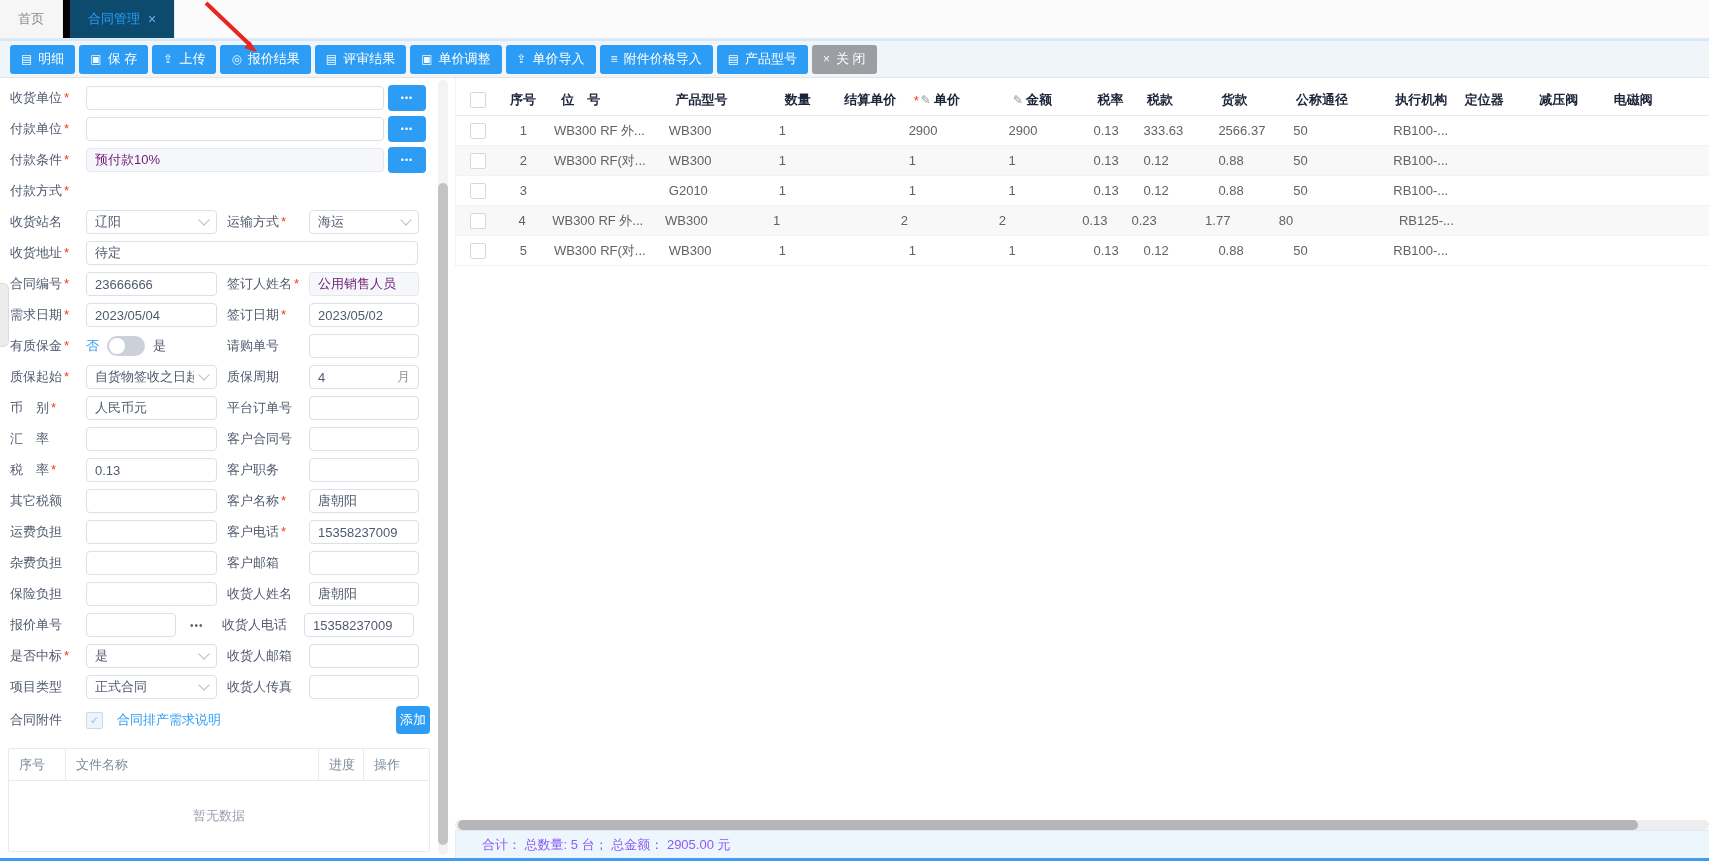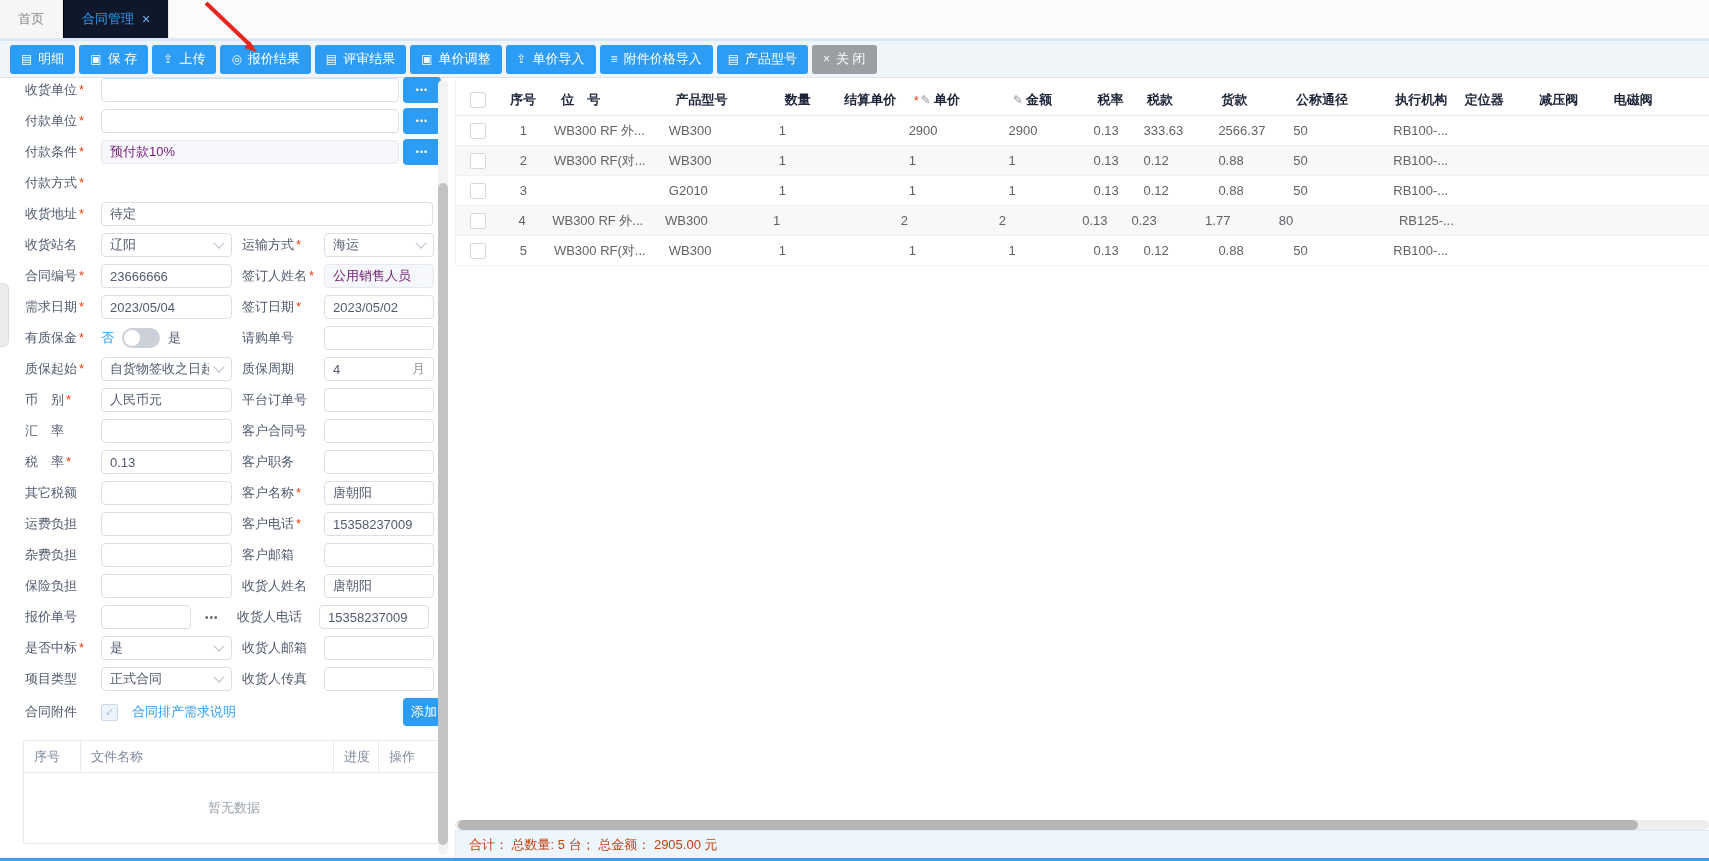--- a/index.html
+++ b/index.html
@@ -2,34 +2,34 @@
 <html><head>
 <meta charset="utf-8">
 <style>
   html,body{margin:0;padding:0;background:#fff;}
   body{font-family:"Liberation Sans","DejaVu Sans",sans-serif;}
   .page{position:relative;width:1709px;height:861px;overflow:hidden;background:#fff;}
 
   
   .tab-bar{position:absolute;left:0;top:0;right:0;height:38px;background:#fbfbfb;border-bottom:1px solid #e6ebf1;display:flex;}
   .tab{display:flex;align-items:center;gap:8px;padding:0 18px;font-size:13px;color:#8a8a8a;background:#f6f6f6;border-right:1px solid #e8e8e8;cursor:pointer;}
-  .tab.active{background:#0f172a;color:#2d9cf4;border-left:1px solid #000000;}
+  .tab.active{background:#0c4a6e;color:#2d9cf4;border-left:7px solid #000000;}
   .tab-close{color:#6fb2ef;font-size:14px;}
 
   
   .toolbar{position:absolute;top:39px;left:0;right:0;height:39px;background:#f0f5fa;border-top:2px solid #d5e8fa;border-bottom:1px solid #e3e3e3;display:flex;align-items:center;gap:4px;padding-left:10px;box-sizing:border-box;}
   .tbtn{height:29px;padding:0 11px;border-radius:3px;background:#2d9cf4;color:#fff;font-size:13px;display:flex;align-items:center;gap:6px;cursor:pointer;}
   .tbtn .tic{font-size:12px;opacity:.95;}
   .tbtn.gray{background:#9b9fa3;}
 
   
   .arrow-svg{position:absolute;left:200px;top:0px;z-index:60;pointer-events:none;}
 
   
-  .left-panel{position:absolute;left:15px;top:78px;width:432px;box-sizing:border-box;font-size:13px;color:#515a6e;background:#fff;}
+  .left-panel{position:absolute;left:0;top:78px;width:432px;padding-top:8px;box-sizing:border-box;font-size:13px;color:#515a6e;background:#fff;}
   .frow{display:flex;align-items:center;height:24px;margin:0 0 7px 0;padding-left:10px;}
   .flabel{width:76px;flex-shrink:0;color:#515a6e;white-space:nowrap;}
   .flabel2{width:82px;margin-left:10px;flex-shrink:0;}
   .req{color:#ed3f14;margin-left:2px;}
   .fctrl{height:24px;border:1px solid #dcdfe6;border-radius:4px;display:flex;align-items:center;padding:0 8px;background:#fff;box-sizing:border-box;color:#515a6e;}
   .fctrl .val{flex:1;white-space:nowrap;overflow:hidden;}
   .ph{color:#c0c4cc;}
   .fctrl.disabled{background:#f5f7fa;border-color:#e4e7ed;}
   .fctrl.disabled .val{color:#701a75;}
   .chev{width:7px;height:7px;border-right:1.5px solid #b9bfc9;border-bottom:1.5px solid #b9bfc9;transform:rotate(45deg);margin-left:6px;margin-top:-4px;flex-shrink:0;}
@@ -43,21 +43,21 @@
   .dots{margin-left:14px;width:22px;color:#606266;font-size:10px;letter-spacing:1px;cursor:pointer;}
   .toggle-wrap{width:131px;display:flex;align-items:center;}
   .t-off{color:#2d9cf4;margin-right:8px;}
   .t-on{color:#515a6e;margin-left:8px;}
   .switch{width:38px;height:20px;border-radius:11px;background:#ccd1d9;position:relative;cursor:pointer;}
   .knob{width:16px;height:16px;border-radius:50%;background:#fff;position:absolute;left:2px;top:2px;}
 
   .attach-row{display:flex;align-items:center;height:28px;padding-left:10px;margin-top:6px;}
   .acheck{width:15px;height:15px;border:1px solid #ccd9e8;border-radius:2px;background:#eef4fb;color:#9fbedd;font-size:11px;display:flex;align-items:center;justify-content:center;flex-shrink:0;}
   .alink{color:#2d9cf4;margin-left:14px;text-decoration:none;cursor:pointer;}
-  .add-btn{margin-left:auto;margin-right:2px;width:42px;height:28px;background:#2d9cf4;color:#fff;border-radius:4px;display:flex;align-items:center;justify-content:center;cursor:pointer;}
+  .add-btn{margin-left:auto;margin-right:2px;width:34px;height:28px;background:#2d9cf4;color:#fff;border-radius:4px;display:flex;align-items:center;justify-content:center;cursor:pointer;}
 
   .attach-table{margin:14px 0 0 8px;width:422px;border:1px solid #e8eaec;border-radius:2px;box-sizing:border-box;}
   .at-header{display:flex;height:31px;border-bottom:1px solid #e8eaec;color:#7f8b9c;align-items:stretch;}
   .at-h{padding-left:10px;box-sizing:border-box;display:flex;align-items:center;border-right:1px solid #e8eaec;}
   .at-h:last-child{border-right:none;}
   .at-body{height:70px;display:flex;align-items:center;justify-content:center;color:#9aa2ad;}
 
   
   .left-scrollbar{position:absolute;left:438px;top:80px;width:10px;height:775px;background:#f3f3f3;border-radius:5px;}
   .lthumb{position:absolute;left:0;top:103px;width:10px;height:662px;background:#c3c3c3;border-radius:5px;cursor:pointer;}
@@ -70,21 +70,21 @@
   .c-center{justify-content:center;padding-left:0;}
   .it-row{display:flex;height:29px;align-items:center;border-bottom:1px solid #f0f2f5;color:#606266;cursor:pointer;}
   .it-row.stripe{background:#f8f8f9;}
   .cbx{width:14px;height:14px;border:1px solid #d3d7de;border-radius:2px;background:#fff;cursor:pointer;}
   .req-h{color:#ed3f14;margin-right:2px;font-weight:normal;}
   .edit-ic{color:#8d949e;font-size:12px;margin-right:3px;font-weight:normal;}
 
   
   .hscroll{position:absolute;left:455px;top:820px;width:1254px;height:10px;background:#ededed;border-radius:5px;}
   .hthumb{position:absolute;left:3px;top:0;width:1180px;height:10px;background:#b6b6b6;border-radius:5px;cursor:pointer;}
-  .status-bar{position:absolute;left:455px;top:830px;width:1254px;height:28px;background:#eef6fd;border-top:1px solid #dce8f3;border-left:1px solid #e4ecf4;display:flex;align-items:center;padding-left:13px;box-sizing:border-box;color:#c2410c;font-size:13px;}
+  .status-bar{position:absolute;left:455px;top:830px;width:1254px;height:28px;background:#eef6fd;border-top:1px solid #dce8f3;border-left:1px solid #e4ecf4;display:flex;align-items:center;padding-left:26px;box-sizing:border-box;color:#8b5cf6;font-size:13px;}
   .bottom-line{position:absolute;left:0;top:858px;width:1709px;height:3px;background:#3f9cf0;}
 </style>
 </head>
 <body>
 
 <div class="page">
 
   <div class="tab-bar">
       <div class="tab">
         <span>首页</span>
@@ -169,35 +169,35 @@
             <span class="val ph">预付款10%</span>
           </div>
           <div class="more-btn">
             <span>•••</span>
           </div>
         </div>
         <div class="frow">
           <div class="flabel"><span>付款方式</span><span class="req">*</span></div>
         </div>
         <div class="frow">
-          <div class="flabel"><span>收货地址</span><span class="req">*</span></div>
-          <div class="fctrl w-full">
-            <span class="val">待定</span>
-          </div>
-        </div>
-        <div class="frow">
           <div class="flabel"><span>收货站名</span></div>
           <div class="fctrl w-h1 select">
             <span class="val">辽阳</span>
             <i class="chev"></i>
           </div>
           <div class="flabel flabel2"><span>运输方式</span><span class="req">*</span></div>
           <div class="fctrl w-h2 select">
             <span class="val">海运</span>
             <i class="chev"></i>
+          </div>
+        </div>
+        <div class="frow">
+          <div class="flabel"><span>收货地址</span><span class="req">*</span></div>
+          <div class="fctrl w-full">
+            <span class="val">待定</span>
           </div>
         </div>
         <div class="frow">
           <div class="flabel"><span>合同编号</span><span class="req">*</span></div>
           <div class="fctrl w-h1">
             <span class="val">23666666</span>
           </div>
           <div class="flabel flabel2"><span>签订人姓名</span><span class="req">*</span></div>
           <div class="fctrl w-h2 disabled">
             <span class="val">公用销售人员</span>

